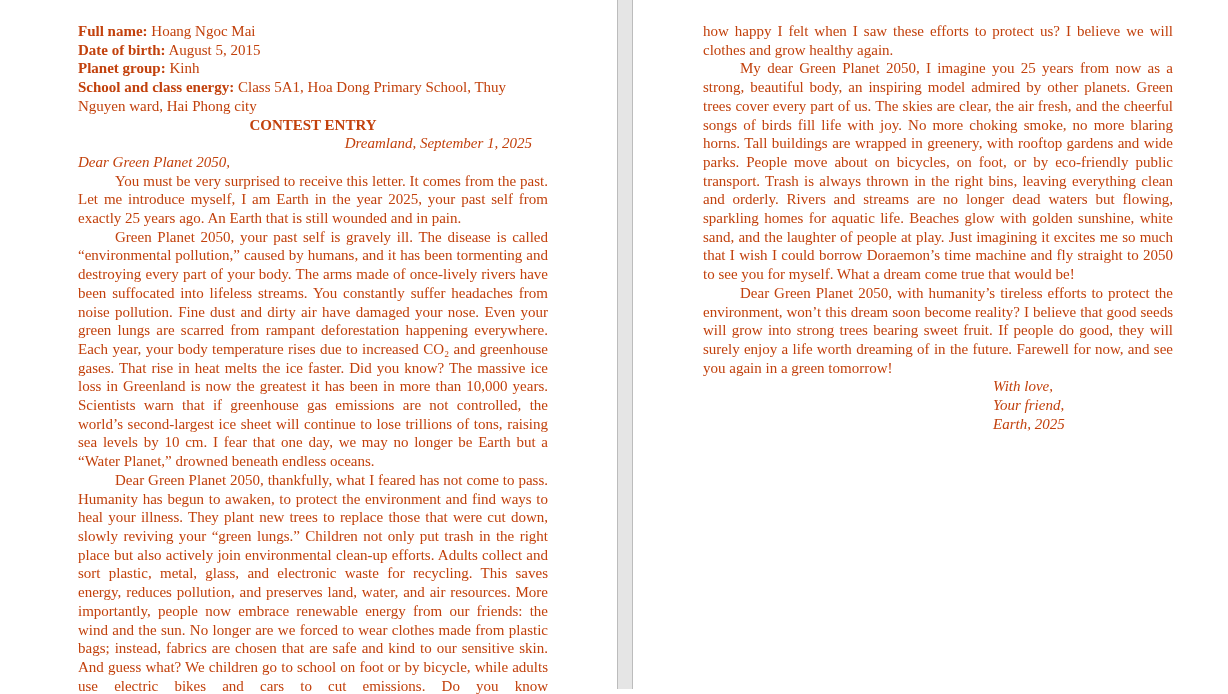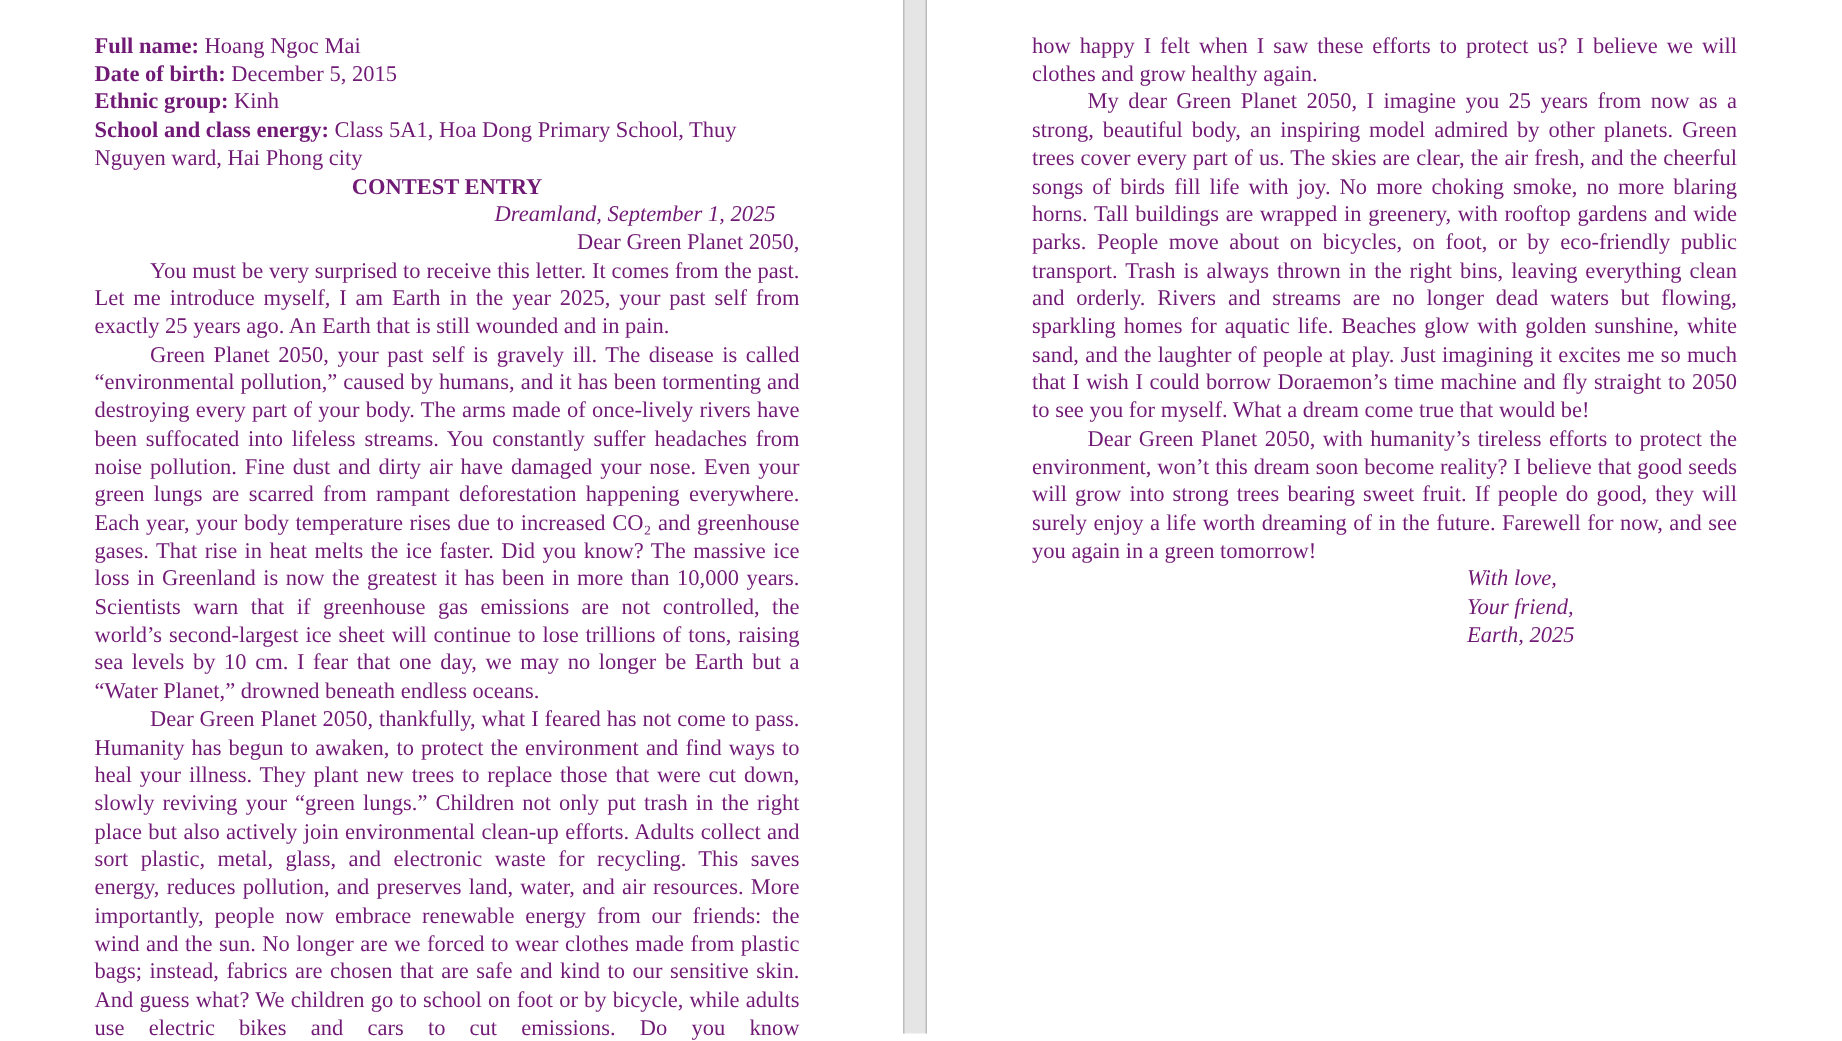--- a/index.html
+++ b/index.html
@@ -8,21 +8,22 @@
     width: 1228px;
     height: 694px;
     background: #ffffff;
     overflow: hidden;
   }
   .spread {
     position: relative;
     width: 1208px;
     height: 694px;
     font-family: "Liberation Serif", "DejaVu Serif", serif;
-    color: #701a75;
+    color: #c2410c;
+    margin-left: 15px;
   }
   .page-gap {
     position: absolute;
     left: 602px;
     top: 0;
     width: 16px;
     height: 689px;
     box-sizing: border-box;
     background: #e5e5e5;
     border-left: 1px solid #bcbcbc;
@@ -47,21 +48,22 @@
   .heading {
     font-weight: bold;
     text-align: center;
   }
   .dateline {
     font-style: italic;
     text-align: right;
     padding-right: 16px;
   }
   .salutation {
-    text-align: right;
+    font-style: italic;
+    text-align: left;
   }
   .page p {
     margin: 0;
     text-align: justify;
     text-indent: 37px;
   }
   .page p.split-cont-end {
     text-align-last: justify;
   }
   .page p.no-indent {
@@ -75,22 +77,22 @@
   }
 </style>
 </head>
 <body>
 
 <div class="spread">
 
   <div class="page page-left">
     <div class="info-block">
       <div class="info-line"><b>Full name:</b><span> Hoang Ngoc Mai</span></div>
-      <div class="info-line"><b>Date of birth:</b><span> December 5, 2015</span></div>
-      <div class="info-line"><b>Ethnic group:</b><span> Kinh</span></div>
+      <div class="info-line"><b>Date of birth:</b><span> August 5, 2015</span></div>
+      <div class="info-line"><b>Planet group:</b><span> Kinh</span></div>
       <div class="info-line"><b>School and class energy:</b><span> Class 5A1, Hoa Dong Primary School, Thuy Nguyen ward, Hai Phong city</span></div>
     </div>
     <div class="heading">CONTEST ENTRY</div>
     <div class="dateline">Dreamland, September 1, 2025</div>
     <div class="salutation">Dear Green Planet 2050,</div>
     <p>You must be very surprised to receive this letter. It comes from the past. Let me introduce myself, I am Earth in the year 2025, your past self from exactly 25 years ago. An Earth that is still wounded and in pain.</p>
     <p>Green Planet 2050, your past self is gravely ill. The disease is called “environmental pollution,” caused by humans, and it has been tormenting and destroying every part of your body. The arms made of once-lively rivers have been suffocated into lifeless streams. You constantly suffer headaches from noise pollution. Fine dust and dirty air have damaged your nose. Even your green lungs are scarred from rampant deforestation happening everywhere. Each year, your body temperature rises due to increased CO₂ and greenhouse gases. That rise in heat melts the ice faster. Did you know? The massive ice loss in Greenland is now the greatest it has been in more than 10,000 years. Scientists warn that if greenhouse gas emissions are not controlled, the world’s second-largest ice sheet will continue to lose trillions of tons, raising sea levels by 10 cm. I fear that one day, we may no longer be Earth but a “Water Planet,” drowned beneath endless oceans.</p>
     <p class="split-cont-end">Dear Green Planet 2050, thankfully, what I feared has not come to pass. Humanity has begun to awaken, to protect the environment and find ways to heal your illness. They plant new trees to replace those that were cut down, slowly reviving your “green lungs.” Children not only put trash in the right place but also actively join environmental clean-up efforts. Adults collect and sort plastic, metal, glass, and electronic waste for recycling. This saves energy, reduces pollution, and preserves land, water, and air resources. More importantly, people now embrace renewable energy from our friends: the wind and the sun. No longer are we forced to wear clothes made from plastic bags; instead, fabrics are chosen that are safe and kind to our sensitive skin. And guess what? We children go to school on foot or by bicycle, while adults use electric bikes and cars to cut emissions. Do you know</p>
   </div>
 

